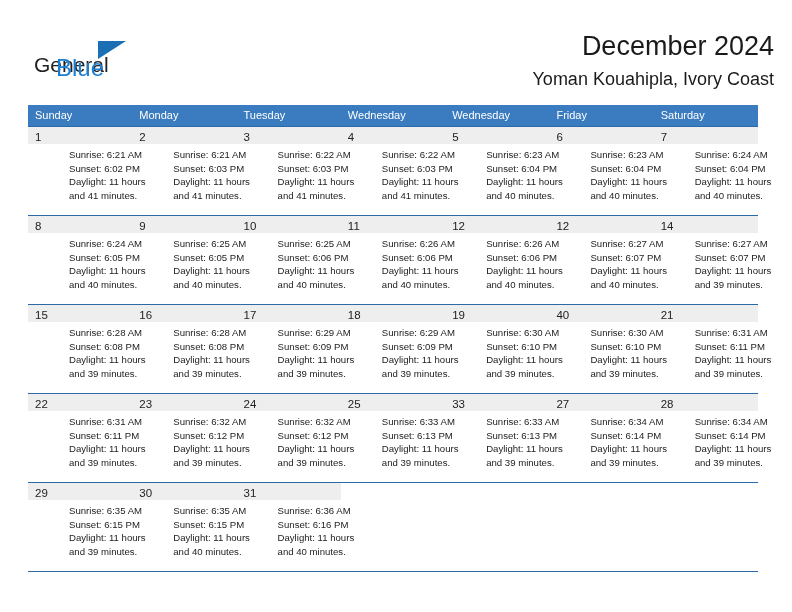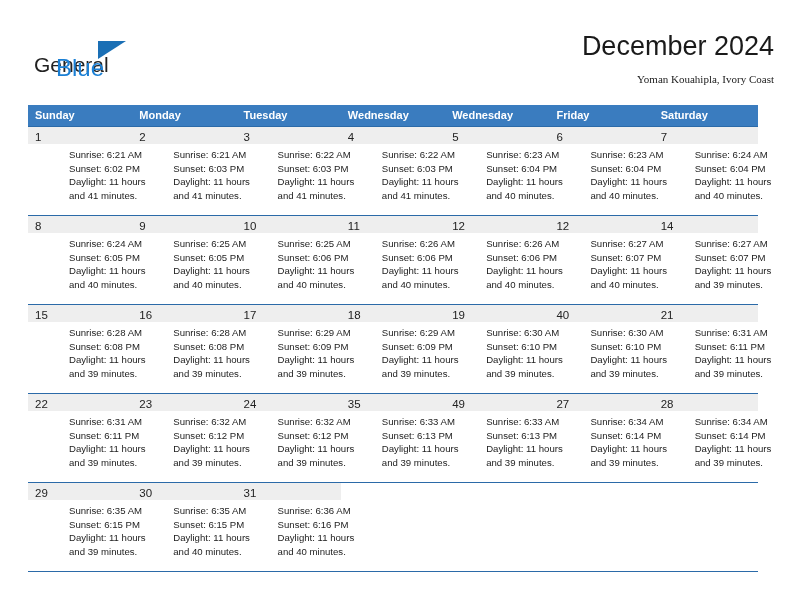--- a/index.html
+++ b/index.html
@@ -73,42 +73,42 @@
   }
   .cal-title {
     font-size: 27px;
     color: #1a1a1a;
     line-height: 32px;
     white-space: nowrap;
     font-family: "Liberation Sans", sans-serif;
   }
   .cal-subtitle {
     margin-top: 8px;
-    font-size: 11px;
+    font-size: 18px;
     color: #1a1a1a;
     line-height: 18px;
     white-space: nowrap;
-    font-family: Liberation Serif, serif;
+    font-family: Liberation Sans, sans-serif;
     margin-left: 32px;
   }
 
   
   .cal {
     position: absolute;
     left: 28px;
     top: 105px;
     width: 730px;
     border-collapse: collapse;
     table-layout: fixed;
   }
   .cal th {
     background: #3a7cbf;
     color: #ffffff;
     font-size: 11px;
-    font-weight: bold;
+    font-weight: normal;
     text-align: left;
     padding: 4px 0 4px 7px;
     height: 13px;
     line-height: 13px;
     border: none;
     font-family: "Liberation Sans", sans-serif;
   }
   .cal td {
     vertical-align: top;
     padding: 0;
@@ -457,32 +457,32 @@
               <div class="details">
                 <div>Sunrise: 6:32 AM</div>
                 <div>Sunset: 6:12 PM</div>
                 <div>Daylight: 11 hours</div>
                 <div>and 39 minutes.</div>
               </div>
             </div>
           </td>
           <td>
             <div class="daycell">
-              <div class="daynum-band"><span class="daynum">35</span></div>
+              <div class="daynum-band"><span class="daynum">25</span></div>
               <div class="details">
                 <div>Sunrise: 6:33 AM</div>
                 <div>Sunset: 6:13 PM</div>
                 <div>Daylight: 11 hours</div>
                 <div>and 39 minutes.</div>
               </div>
             </div>
           </td>
           <td>
             <div class="daycell">
-              <div class="daynum-band"><span class="daynum">49</span></div>
+              <div class="daynum-band"><span class="daynum">33</span></div>
               <div class="details">
                 <div>Sunrise: 6:33 AM</div>
                 <div>Sunset: 6:13 PM</div>
                 <div>Daylight: 11 hours</div>
                 <div>and 39 minutes.</div>
               </div>
             </div>
           </td>
           <td>
             <div class="daycell">

